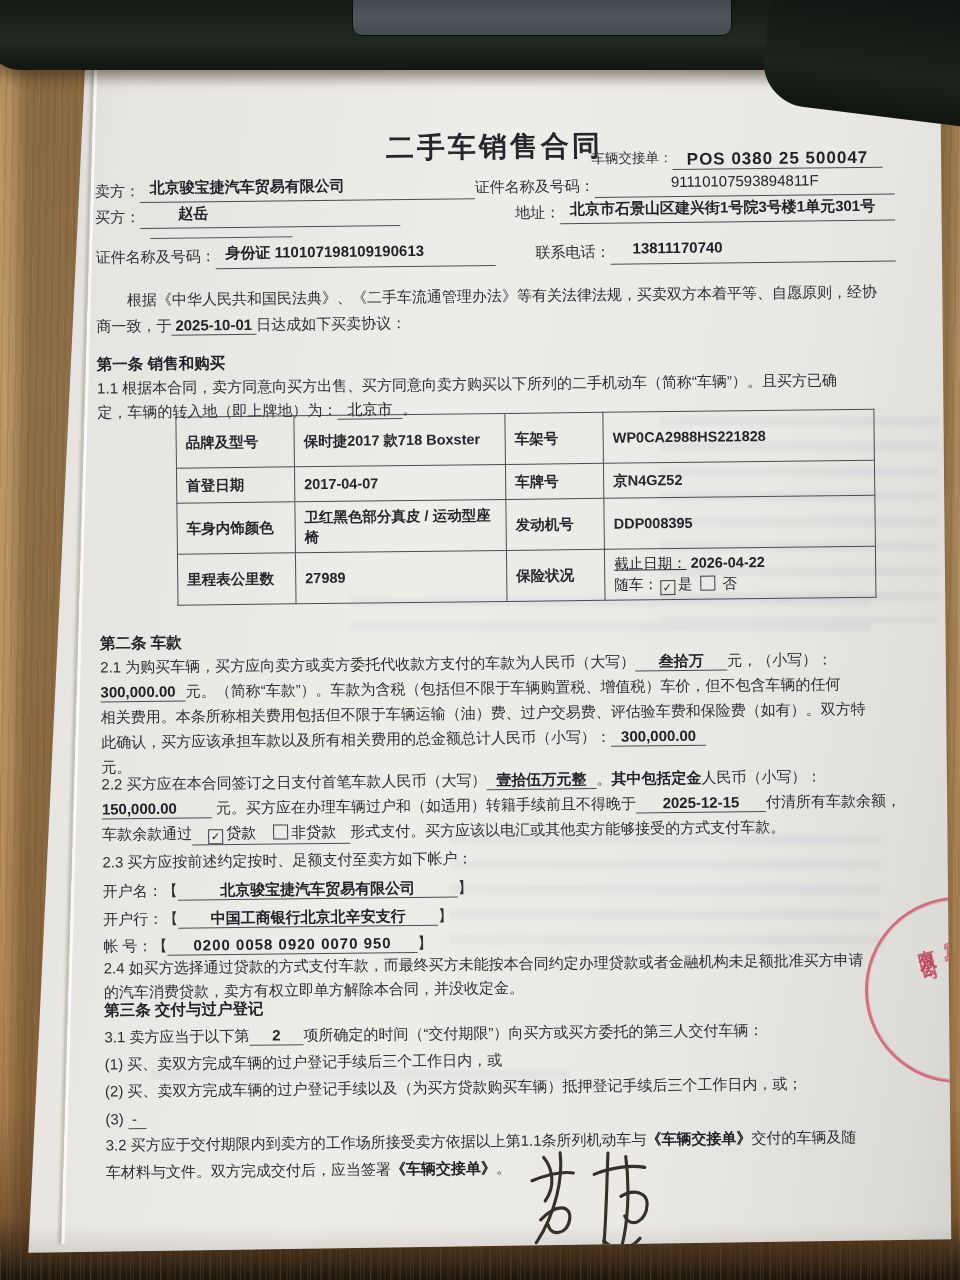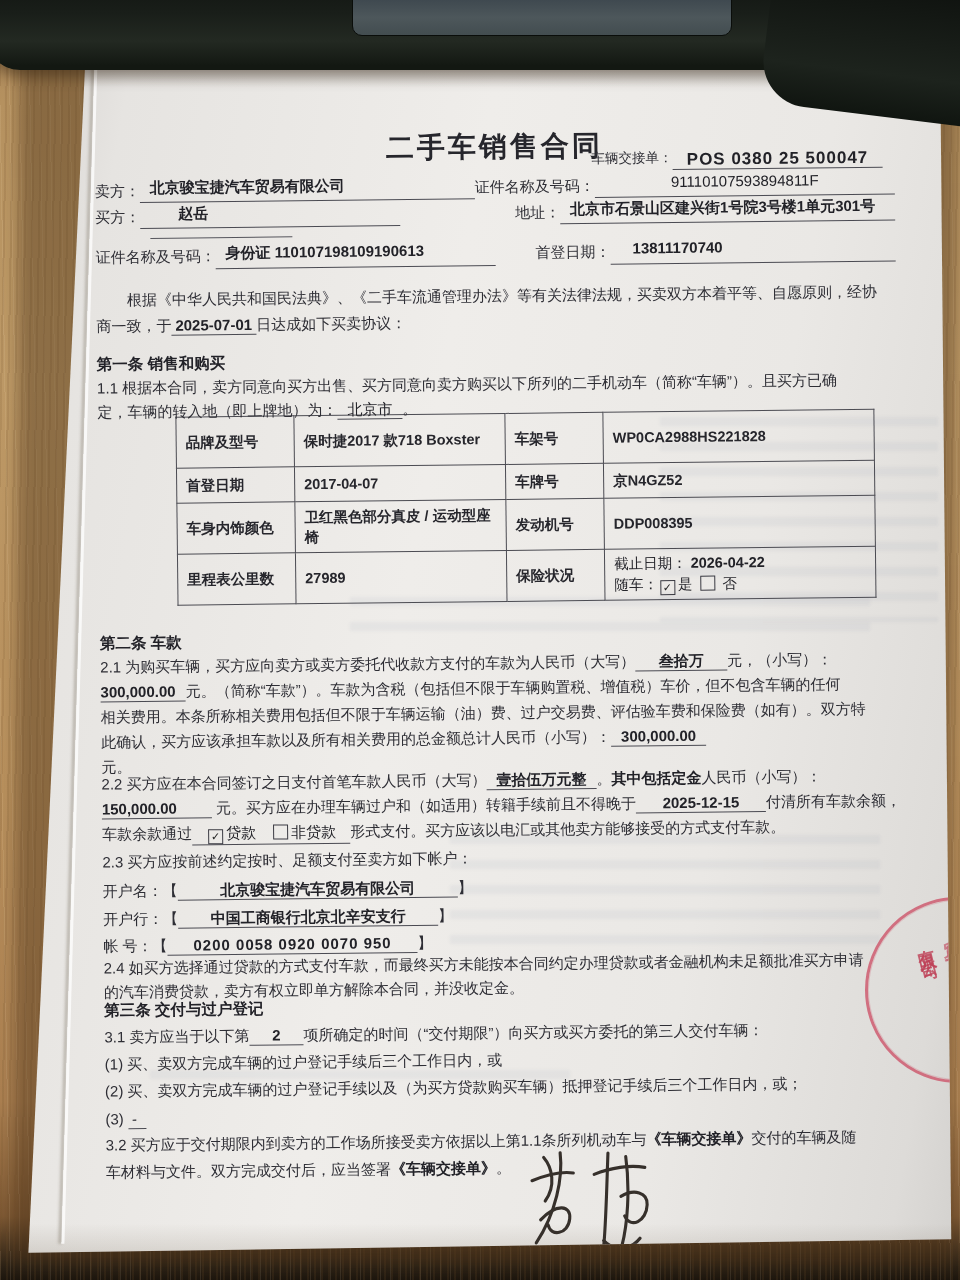--- a/index.html
+++ b/index.html
@@ -136,28 +136,28 @@
       <div class="ln" style="margin-top:0;height:12px;">
         <div class="blankline" style="margin-left:55px;width:142px;"></div>
       </div>
 
       <div class="ln hrow" style="margin-top:3px;height:26px;">
         <div class="half-l" style="width:400px;">
           <span class="lbl">证件名称及号码：</span>
           <span class="fill grow">身份证  110107198109190613</span>
         </div>
         <div class="half-r" style="margin-left:40px;">
-          <span class="lbl">首登日期：</span>
+          <span class="lbl">联系电话：</span>
           <span class="fill grow" style="text-indent:12px;">13811170740</span>
         </div>
       </div>
 
       <div class="ln indent" style="margin-top:17px;height:26px;">根据《中华人民共和国民法典》、《二手车流通管理办法》等有关法律法规，买卖双方本着平等、自愿原则，经协</div>
       <div class="ln" style="height:26px;">
-        <span>商一致，于</span><span class="fill" style="padding:0 4px;">2025-07-01</span><span>日达成如下买卖协议：</span>
+        <span>商一致，于</span><span class="fill" style="padding:0 4px;">2025-10-01</span><span>日达成如下买卖协议：</span>
       </div>
 
       <div class="ln h" style="margin-top:12px;height:24px;">第一条  销售和购买</div>
       <div class="ln" style="height:24px;">1.1  根据本合同，卖方同意向买方出售、买方同意向卖方购买以下所列的二手机动车（简称“车辆”）。且买方已确</div>
       <div class="ln" style="height:24px;">
         <span>定，车辆的转入地（即上牌地）为：</span><span class="fill" style="font-weight:normal;">北京市</span><span>。</span>
       </div>
 
       <table class="veh" style="margin-top:-6px;">
         <tbody>
@@ -177,21 +177,21 @@
           <td class="k">车身内饰颜色</td>
           <td class="v1">卫红黑色部分真皮 / 运动型座椅</td>
           <td class="k2">发动机号</td>
           <td class="v2">DDP008395</td>
         </tr>
         <tr class="r4">
           <td class="k">里程表公里数</td>
           <td class="v1">27989</td>
           <td class="k2">保险状况</td>
           <td class="v2">
-            <div class="cell-line"><span style="font-weight:normal;">截止日期：</span> <span class="b">2026-04-22</span></div>
+            <div class="cell-line"><span style="font-weight:normal;text-decoration:underline;">截止日期：</span> <span class="b">2026-04-22</span></div>
             <div class="cell-line" style="font-weight:normal;">
               <span>随车：</span><span class="cb">✓</span><span>是</span><span class="cb" style="margin-left:8px;"></span> <span>否</span>
             </div>
           </td>
         </tr>
       </tbody>
         </table>
 
       <div class="ln h" style="margin-top:24px;height:24px;">第二条  车款</div>
       <div class="ln">

